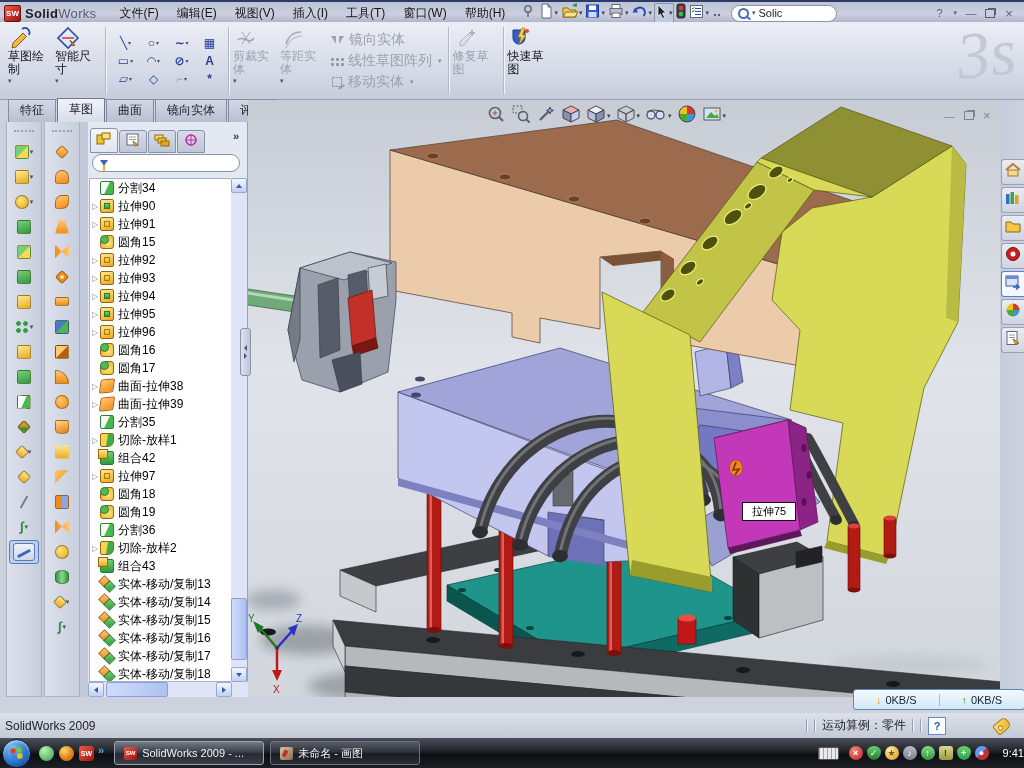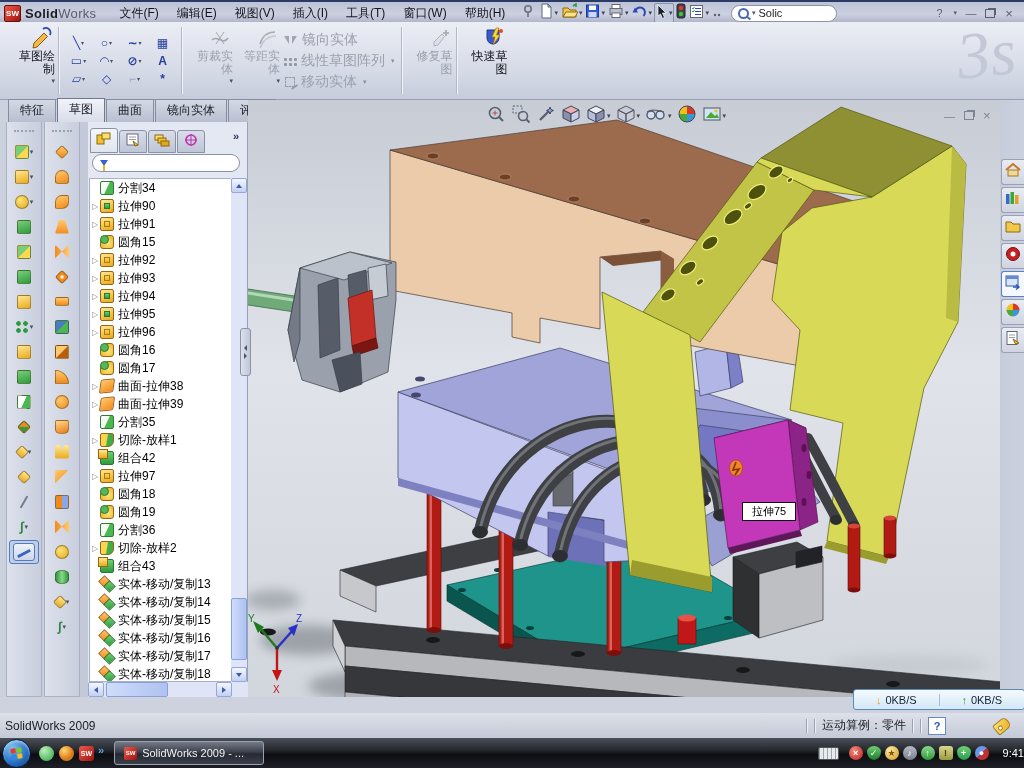--- a/index.html
+++ b/index.html
@@ -29,21 +29,21 @@
   .mag{width:7px;height:7px;border:2px solid #4a6ab8;border-radius:50%;position:relative;flex:none}
   .mag::after{content:"";position:absolute;width:5px;height:2px;background:#4a6ab8;right:-4px;bottom:-2px;transform:rotate(40deg)}
   #title-right{margin-left:auto;display:flex;align-items:center;gap:7px;padding-right:8px;color:#5b6175;font-size:11px}
   #title-right .wbtn{font-size:11px;color:#5b6175;width:14px;text-align:center}
   .restore-glyph{width:8px;height:7px;border:1px solid #5b6175;box-shadow:2px -2px 0 -1px #5b6175;display:inline-block}
 
   
   #cmdbar{left:0;top:22px;width:1024px;height:78px;background:linear-gradient(#eceef5,#d3d8e5 70%,#c6ccdb);
     border-bottom:1px solid #98a0b4;display:flex;align-items:stretch;padding-left:8px;box-sizing:border-box}
   .csep{width:1px;background:#b2b8c8;border-right:1px solid #f2f4f8;margin:5px 3px;flex:none}
-  .cmd-btn{width:47px;flex:none;display:flex;flex-direction:column;align-items:flex-end;padding-top:4px}
+  .cmd-btn{width:47px;flex:none;display:flex;flex-direction:column;align-items:flex-start;padding-top:4px}
   .cmd-btn .cicon{width:26px;height:24px;display:flex;align-items:center;justify-content:center}
   .cmd-btn .clbl{font-size:12px;line-height:13px;color:#16161e;text-align:center;white-space:nowrap}
   .cmd-btn .carr{font-size:7px;color:#4a5166;height:8px;line-height:8px;margin-top:1px}
   .cmd-btn.disabled .clbl{color:#9ba1ae}
   .cmd-btn.disabled .cicon{opacity:.4;filter:grayscale(85%)}
   .sk-grid{display:flex;flex-direction:column;justify-content:center;gap:2px;flex:none;padding:0 2px}
   .sk-row{display:flex;gap:1px}
   .sk-cell{width:27px;height:16px;display:flex;align-items:center;justify-content:center;gap:1px}
   .sk-g{font-size:12px;font-weight:bold;color:#24409c;line-height:14px}
   .sk-cell.dis .sk-g{color:#a2a8b4}
@@ -343,20 +343,32 @@
         <div class="cicon">
           <svg width="24" height="24">
             <path d="M4 17 L14 7 l3.5 3.5 L7 21 l-4 1 z" fill="#f2b84a" stroke="#8a5a10"></path>
             <path d="M13 3 C17 0 22 4 20 9" fill="none" stroke="#2f4ba8" stroke-width="1.8"></path>
           </svg>
         </div>
         <div class="clbl">草图绘</div>
         <div class="clbl">制</div>
         <div class="carr">▾</div>
       </div>
+      <div class="cmd-btn">
+        <div class="cicon">
+          <svg width="24" height="24">
+            <path d="M12 2 L22 12 L12 22 L2 12 Z" fill="none" stroke="#2f4ba8" stroke-width="1.6"></path>
+            <line x1="6" y1="12" x2="18" y2="12" stroke="#c03030" stroke-width="1.4"></line>
+            <path d="M14 14 l5 5 -2 1 z" fill="#e8a020" stroke="#8a5a10"></path>
+          </svg>
+        </div>
+        <div class="clbl">智能尺</div>
+        <div class="clbl">寸</div>
+        <div class="carr">▾</div>
+      </div>
       <div class="csep"></div>
       <div class="sk-grid">
         <div class="sk-row">
           <div class="sk-cell">
             <span class="sk-g">╲</span>
             <span class="sk-a">▾</span>
           </div>
           <div class="sk-cell">
             <span class="sk-g">○</span>
             <span class="sk-a">▾</span>
@@ -1198,20 +1210,24 @@
         <div class="ql ql-messenger"></div>
         <div class="ql ql-antivirus"></div>
         <div class="ql ql-solidworks">SW</div>
       </div>
     <div id="tb-chevron">»</div>
     <div id="tb-buttons">
         <div class="tb-btn active">
           <span class="tb-ic solidworks">SW</span>
           <span>SolidWorks 2009 - ...</span>
         </div>
+        <div class="tb-btn">
+          <span class="tb-ic paint"></span>
+          <span>未命名 - 画图</span>
+        </div>
       </div>
     <div id="tray">
         <div class="ty ty-keyboard"></div>
         <div class="ty ty-security-alert">×</div>
         <div class="ty ty-antivirus-shield">✓</div>
         <div class="ty ty-medal">★</div>
         <div class="ty ty-volume">♪</div>
         <div class="ty ty-updater">↑</div>
         <div class="ty ty-network-warning">!</div>
         <div class="ty ty-health-shield">+</div>

